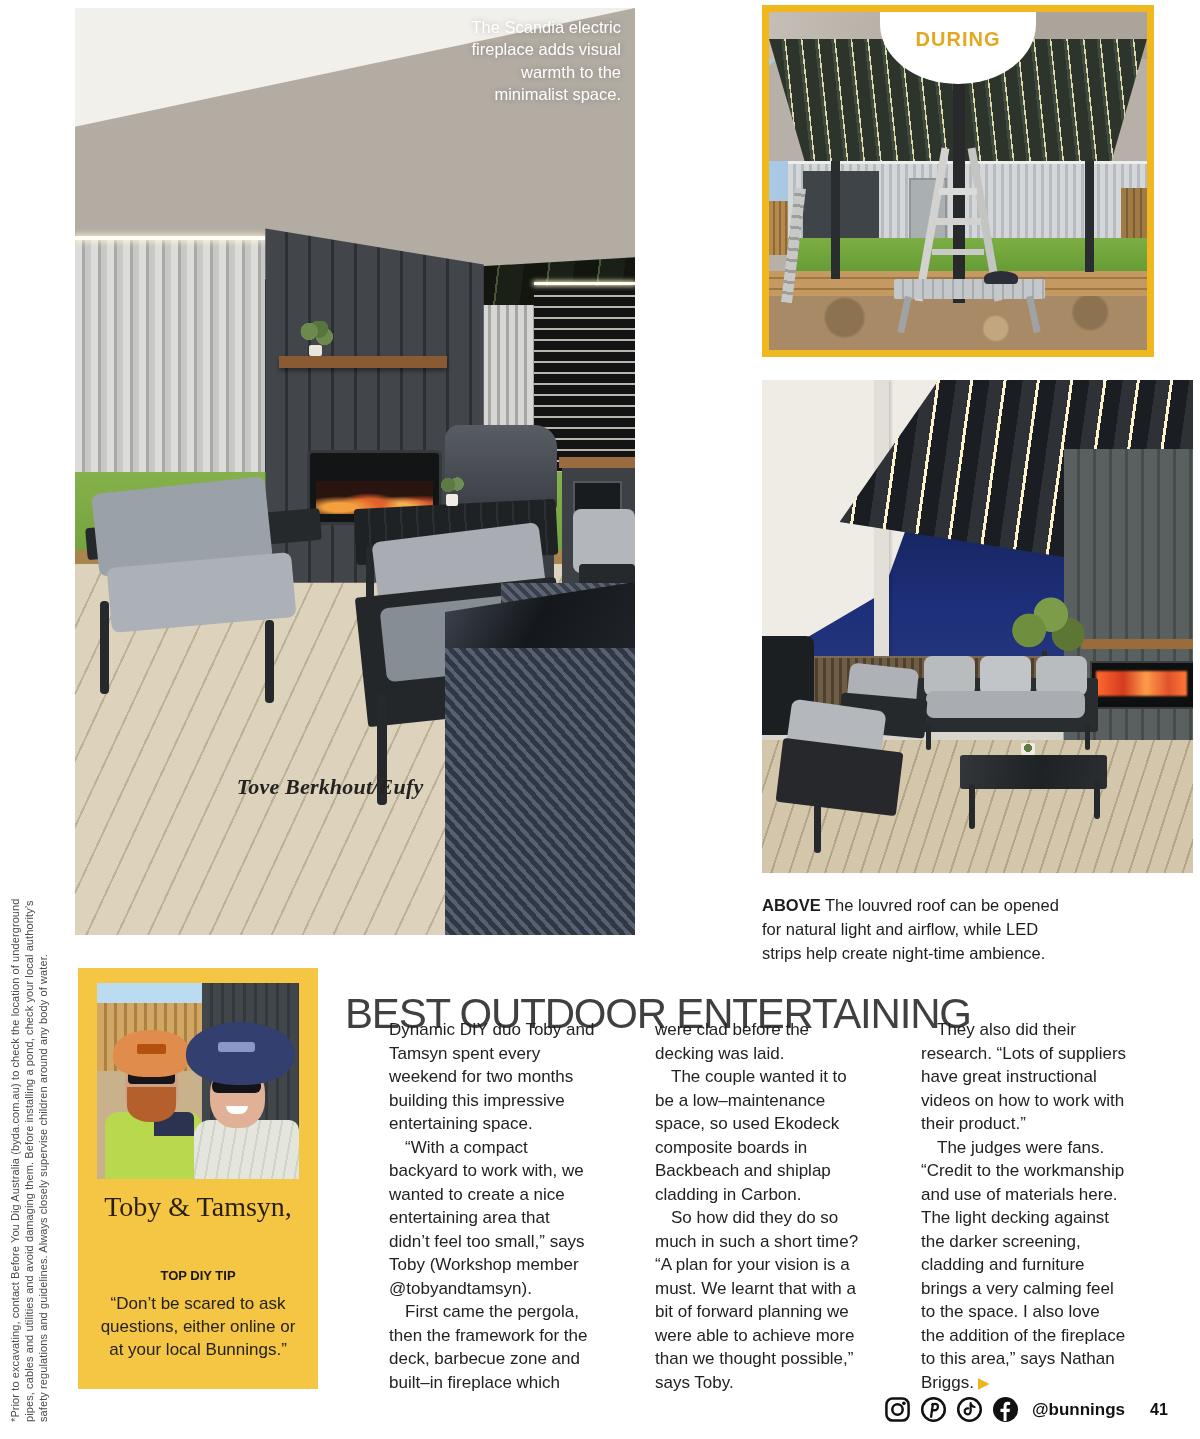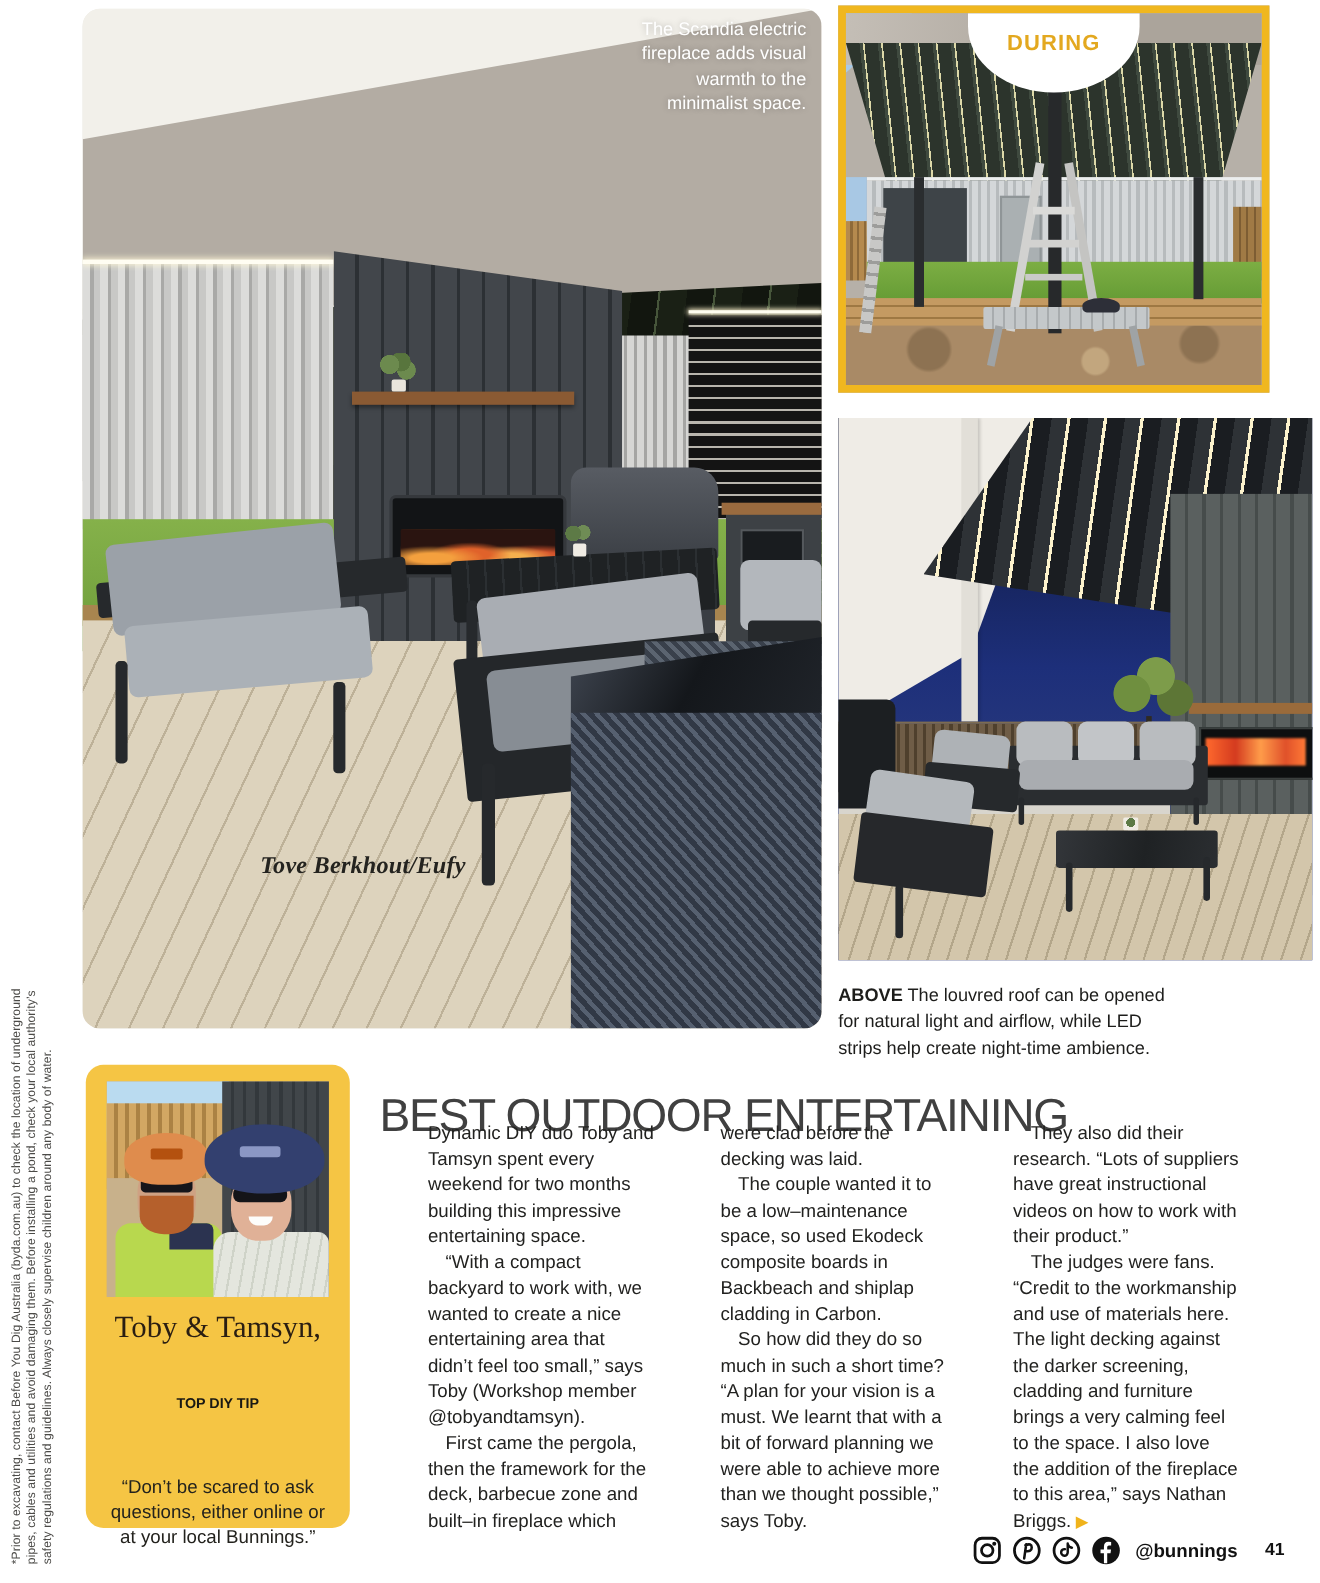--- a/index.html
+++ b/index.html
@@ -26,45 +26,45 @@
   .night-caption b{font-weight:700;}
   .headline{position:absolute;left:345px;top:962px;width:640px;font-size:42px;
     letter-spacing:-1.2px;font-weight:500;color:#404040;white-space:nowrap;}
   .columns{position:absolute;left:345px;top:1018px;width:782px;display:flex;gap:16px;}
   .col{width:250px;font-size:17px;line-height:23.5px;color:#222220;margin-left:44px;}
   .col p{margin:0;}
   .col p.indent{text-indent:16px;}
   .endmark{color:#f0b31c;font-size:15px;margin-left:4px;}
   
   .profile-box{position:absolute;left:78px;top:968px;width:240px;height:421px;
-    background:#f5c544;text-align:center;border-radius:16px;}
+    background:#f5c544;text-align:center;}
   .profile-photo{position:absolute;left:19px;top:15px;width:202px;height:196px;
     overflow:hidden;background:#c8b18b;}
   .profile-name{position:absolute;left:0;top:222px;width:100%;
     font-family:"Liberation Serif",serif;font-size:28px;line-height:34px;color:#2a1e12;}
   .tip-head{position:absolute;left:0;top:300px;width:100%;font-weight:700;font-size:13px;color:#191813;}
-  .tip-text{position:absolute;left:18px;top:324px;width:204px;font-size:17px;line-height:23px;color:#23221d;margin-top:48px;}
+  .tip-text{position:absolute;left:18px;top:324px;width:204px;font-size:17px;line-height:23px;color:#23221d;}
   
   .disclaimer{position:absolute;left:8px;top:888px;height:534px;
     writing-mode:vertical-rl;transform:rotate(180deg);
     font-size:11px;line-height:14px;color:#4b4a47;letter-spacing:.1px;}
   
   .footer{position:absolute;left:884px;top:1396px;display:flex;align-items:center;gap:9px;}
   .soc{width:27px;height:27px;display:block;}
   .handle{font-weight:700;font-size:17px;margin-left:4px;color:#111;}
   .pageno{font-weight:700;font-size:16px;margin-left:16px;color:#111;}
   .cushion{background:#a9aeb4;border-radius:8px;position:absolute;}
   .frame{background:#26292c;position:absolute;border-radius:4px;}
 </style>
 </head>
 <body>
 
 <div class="page">
 
-  <div class="photo" style="left:75px;top:8px;width:672px;height:927px;background:#ece9e3;border-radius:16px;">
+  <div class="photo" style="left:75px;top:8px;width:560px;height:927px;background:#ece9e3;">
 
     <div class="abs" style="left:0;top:0;width:100%;height:30%;background:#f2f0ea;"></div>
     <div class="abs" style="left:0;top:0;width:100%;height:32%;background:#b3aca3;clip-path:polygon(0 40%,100% 0,100% 100%,0 100%);"></div>
     <div class="abs" style="left:0;top:26.5%;width:100%;height:1.6%;background:#ddd8cc;clip-path:polygon(0 60%,100% 0,100% 45%,0 100%);transform:translateY(18px);"></div>
 
     <div class="abs" style="left:0;top:24%;width:100%;height:36%;
          background:repeating-linear-gradient(97deg,#12160f 0 24px,#46553a 24px 26px,#1a2015 26px 50px);
          clip-path:polygon(0 18%,100% 8%,100% 96%,55% 82%,0 62%);"></div>
 
     <div class="abs" style="left:0;top:25%;width:34%;height:26%;

